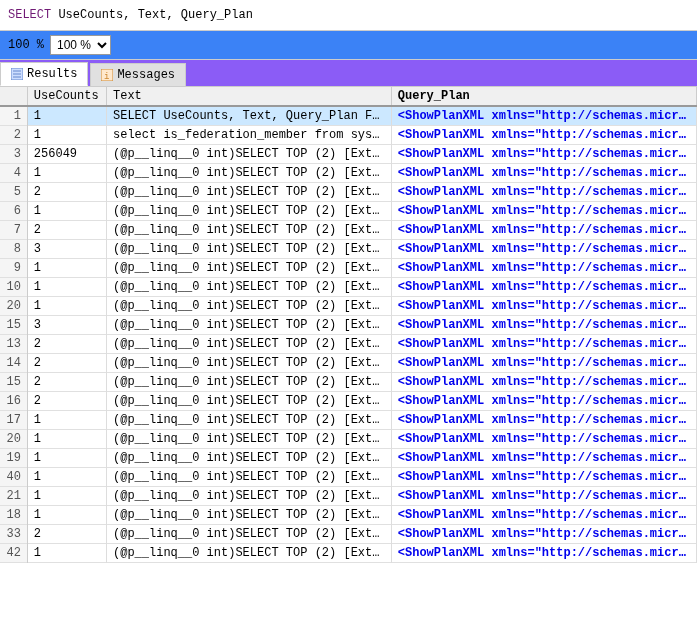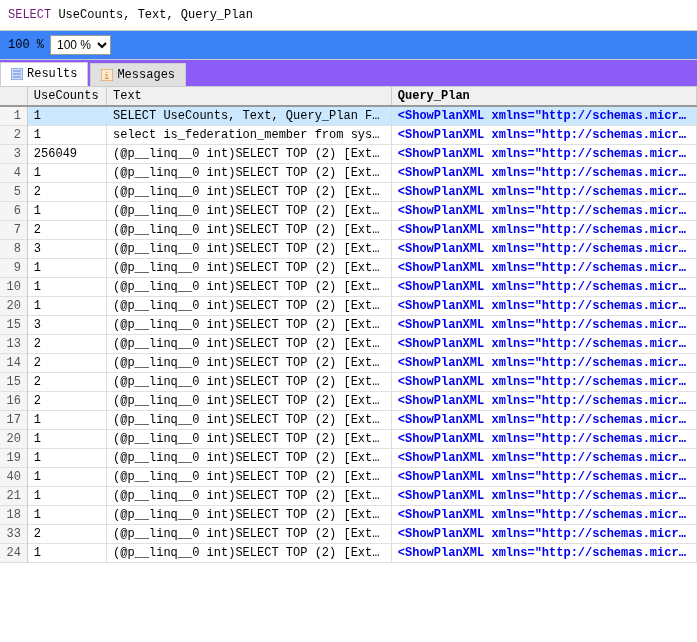--- a/index.html
+++ b/index.html
@@ -309,20 +309,20 @@
           <td class="col-text">(@p__linq__0 int)SELECT TOP (2)     [Extent1].[Busine...</td>
           <td class="col-plan link">&lt;ShowPlanXML xmlns="http://schemas.microsoft.com....</td>
         </tr>
         <tr>
           <td class="row-num">33</td>
           <td class="col-usecount">2</td>
           <td class="col-text">(@p__linq__0 int)SELECT TOP (2)     [Extent1].[Busine...</td>
           <td class="col-plan link">&lt;ShowPlanXML xmlns="http://schemas.microsoft.com....</td>
         </tr>
         <tr>
-          <td class="row-num">24</td>
+          <td class="row-num">42</td>
           <td class="col-usecount">1</td>
           <td class="col-text">(@p__linq__0 int)SELECT TOP (2)     [Extent1].[Busine...</td>
           <td class="col-plan link">&lt;ShowPlanXML xmlns="http://schemas.microsoft.com....</td>
         </tr>
       </tbody>
   </table>
 </div>
 
 </body></html>

